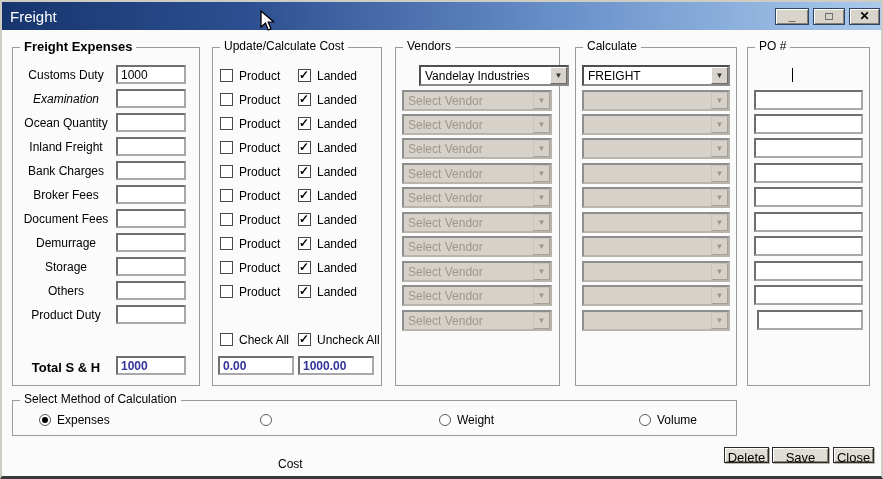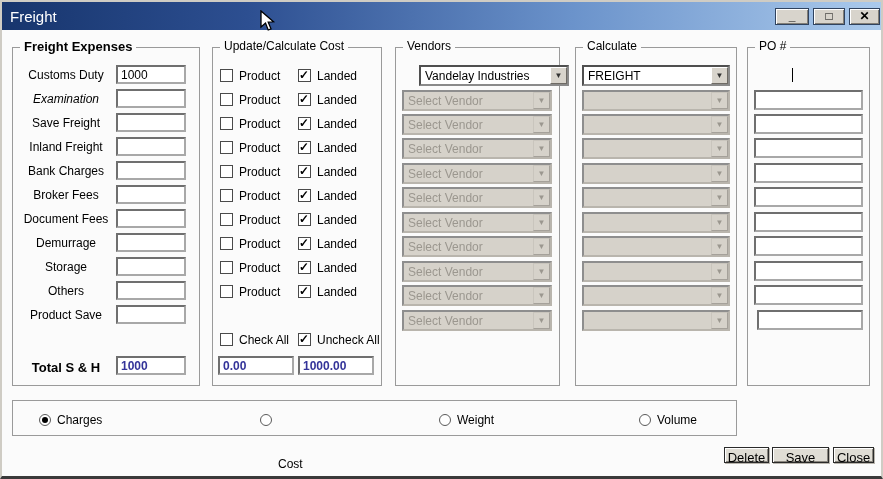--- a/index.html
+++ b/index.html
@@ -90,37 +90,37 @@
     <polygon points="1,1 1,17 5.5,13 8.2,20 11,18.8 8.2,12.2 13.5,11.8" fill="#ffffff" stroke="#000000" stroke-width="1.3"></polygon>
   </svg>
 
   <div class="group" style="left:10px;top:45px;width:188px;height:339px;"></div>
   <span class="legend bold" style="left:18px;top:38px;">Freight Expenses</span>
 
   <span class="flabel" style="left:16px;top:66px;">Customs Duty</span>
   <input class="tb" style="left: 114px; top: 63px; width: 70px;" value="1000">
   <span class="flabel" style="left:16px;top:90px;font-style:italic;">Examination</span>
   <input class="tb" style="left: 114px; top: 87px; width: 70px;" value="">
-  <span class="flabel" style="left:16px;top:114px;">Save Freight</span>
+  <span class="flabel" style="left:16px;top:114px;">Ocean Quantity</span>
   <input class="tb" style="left: 114px; top: 111px; width: 70px;" value="">
   <span class="flabel" style="left:16px;top:138px;">Inland Freight</span>
   <input class="tb" style="left: 114px; top: 135px; width: 70px;" value="">
   <span class="flabel" style="left:16px;top:162px;">Bank Charges</span>
   <input class="tb" style="left: 114px; top: 159px; width: 70px;" value="">
   <span class="flabel" style="left:16px;top:186px;">Broker Fees</span>
   <input class="tb" style="left: 114px; top: 183px; width: 70px;" value="">
   <span class="flabel" style="left:16px;top:210px;">Document Fees</span>
   <input class="tb" style="left: 114px; top: 207px; width: 70px;" value="">
   <span class="flabel" style="left:16px;top:234px;">Demurrage</span>
   <input class="tb" style="left: 114px; top: 231px; width: 70px;" value="">
   <span class="flabel" style="left:16px;top:258px;">Storage</span>
   <input class="tb" style="left: 114px; top: 255px; width: 70px;" value="">
   <span class="flabel" style="left:16px;top:282px;">Others</span>
   <input class="tb" style="left: 114px; top: 279px; width: 70px;" value="">
-  <span class="flabel" style="left:16px;top:306px;">Product Save</span>
+  <span class="flabel" style="left:16px;top:306px;">Product Duty</span>
   <input class="tb" style="left: 114px; top: 303px; width: 70px;" value="">
 
   <span class="flabel" style="left:16px;top:358px;font-weight:bold;font-size:13px;">Total S &amp; H</span>
   <input class="tb accent" style="left: 114px; top: 354px; width: 70px;" value="1000">
 
   <div class="group" style="left:210px;top:45px;width:170px;height:339px;"></div>
   <span class="legend" style="left:218px;top:38px;">Update/Calculate Cost</span>
 
   <span class="cb" style="left:218px;top:67px;" data-checked="false"></span>
   <span class="cblabel" style="left:237px;top:67px;">Product</span>
@@ -285,23 +285,24 @@
   <input class="tb" style="left: 752px; top: 136px; width: 109px; height: 20px;" value="">
   <input class="tb" style="left: 752px; top: 161px; width: 109px; height: 20px;" value="">
   <input class="tb" style="left: 752px; top: 185px; width: 109px; height: 20px;" value="">
   <input class="tb" style="left: 752px; top: 210px; width: 109px; height: 20px;" value="">
   <input class="tb" style="left: 752px; top: 234px; width: 109px; height: 20px;" value="">
   <input class="tb" style="left: 752px; top: 259px; width: 109px; height: 20px;" value="">
   <input class="tb" style="left: 752px; top: 283px; width: 109px; height: 20px;" value="">
   <input class="tb" style="left: 755px; top: 308px; width: 106px; height: 20px;" value="">
 
   <div class="group" style="left:10px;top:398px;width:725px;height:36px;"></div>
+  <span class="legend" style="left:18px;top:391px;">Select Method of Calculation</span>
 
   <span class="radio" style="left:37px;top:412px;" data-checked="true"></span>
-  <span class="cblabel" style="left:55px;top:411px;">Charges</span>
+  <span class="cblabel" style="left:55px;top:411px;">Expenses</span>
   <span class="radio" style="left:258px;top:412px;" data-checked="false"></span>
   <span class="cblabel" style="left:276px;top:411px;margin-top:44px;">Cost</span>
   <span class="radio" style="left:437px;top:412px;" data-checked="false"></span>
   <span class="cblabel" style="left:455px;top:411px;">Weight</span>
   <span class="radio" style="left:637px;top:412px;" data-checked="false"></span>
   <span class="cblabel" style="left:655px;top:411px;">Volume</span>
 
   <div class="btn" style="left:722px;top:445px;width:45px;">Delete</div>
   <div class="btn" style="left:770px;top:445px;width:57px;">Save</div>
   <div class="btn" style="left:831px;top:445px;width:41px;">Close</div>

